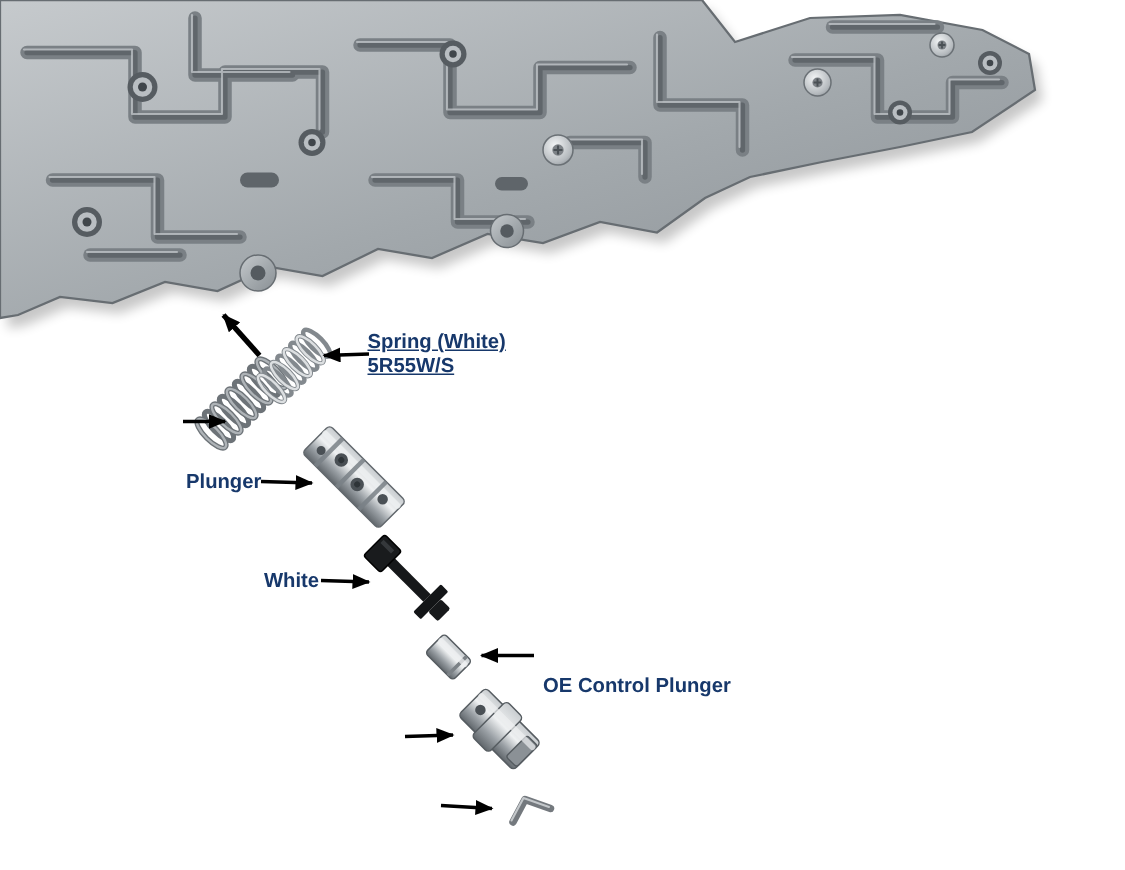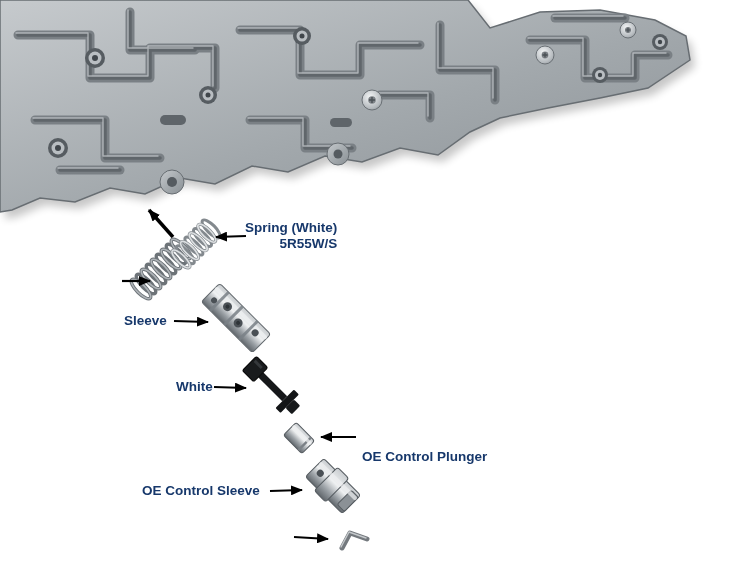--- a/index.html
+++ b/index.html
@@ -5,21 +5,21 @@
   html,body{margin:0;padding:0;background:#ffffff;}
   .stage{
     position:relative;width:750px;height:580px;background:#ffffff;
     font-family:"Liberation Sans",sans-serif;overflow:hidden;
   }
   .stage svg{position:absolute;left:0;top:0;}
   .label{
     position:absolute;color:var(--label-color,#17386b);
     font-weight:bold;font-size:13.5px;line-height:16px;white-space:nowrap;
   }
-  .label.center{text-align:right;}
+  .label.center{text-align:left;text-decoration:underline;}
   .label span{display:block;}
 </style>
 </head>
 <body>
 
 <div class="stage">
 
   <svg width="750" height="580" viewBox="0 0 750 580">
     <defs>
       <linearGradient id="metal" x1="0" y1="0" x2="1" y2="1">
@@ -256,29 +256,26 @@
     </g>
   </svg>
 
   <div class="label center" style="left:245px;top:220px">
     <span>Spring (White)</span>
     <span>5R55W/S</span>
   </div>
 
 
   <div class="label" style="left:124px;top:313px">
-    <span>Sleeve</span>
+    <span>Plunger</span>
   </div>
 
   <div class="label" style="left:176px;top:379px">
     <span>White</span>
   </div>
 
   <div class="label" style="left:362px;top:449px">
     <span>OE Control Plunger</span>
   </div>
 
-  <div class="label" style="left:142px;top:483px">
-    <span>OE Control Sleeve</span>
-  </div>
 
 
 </div>
 
 </body></html>

